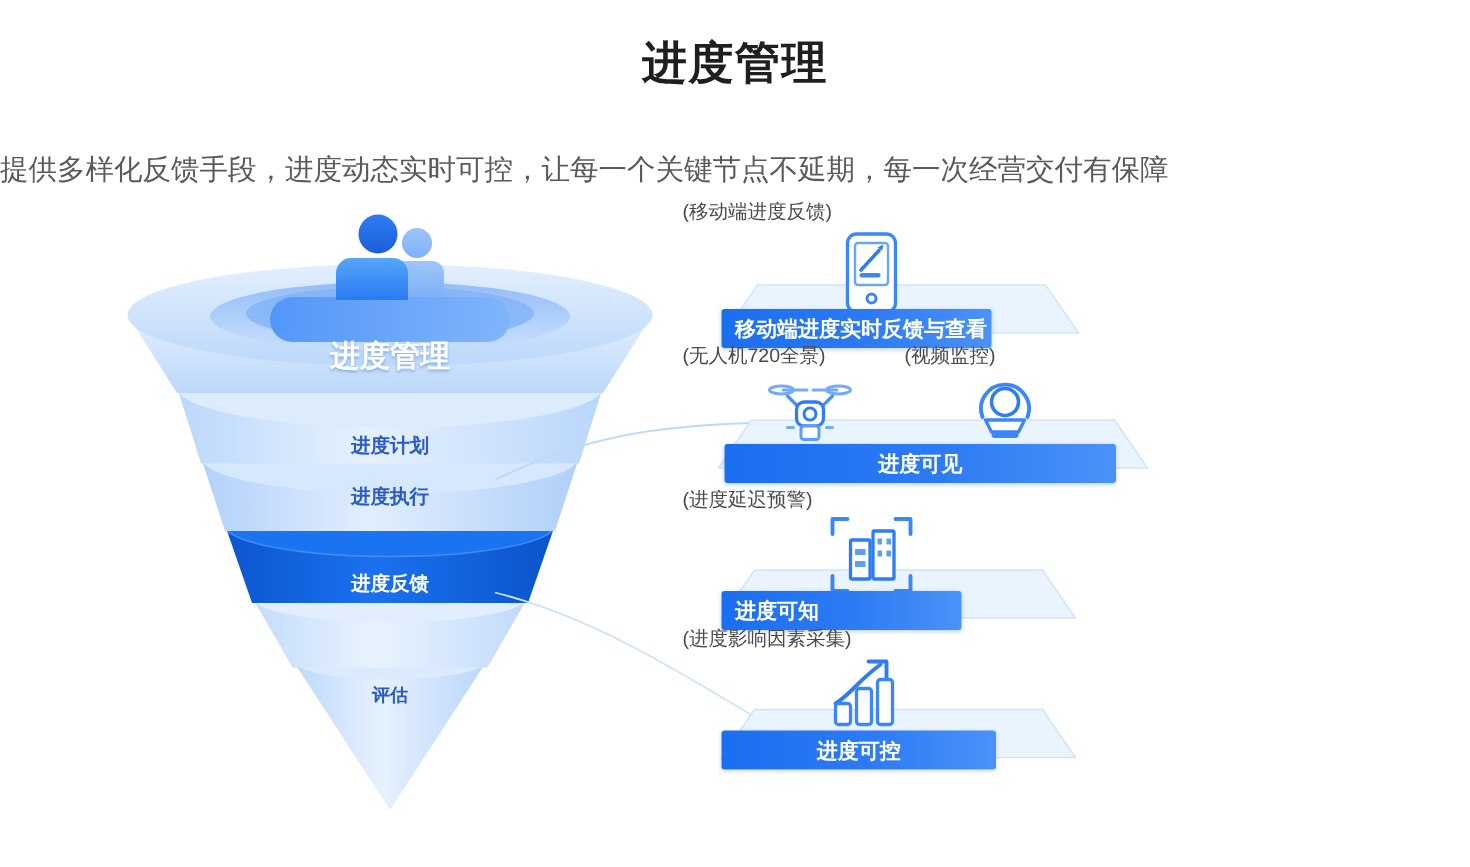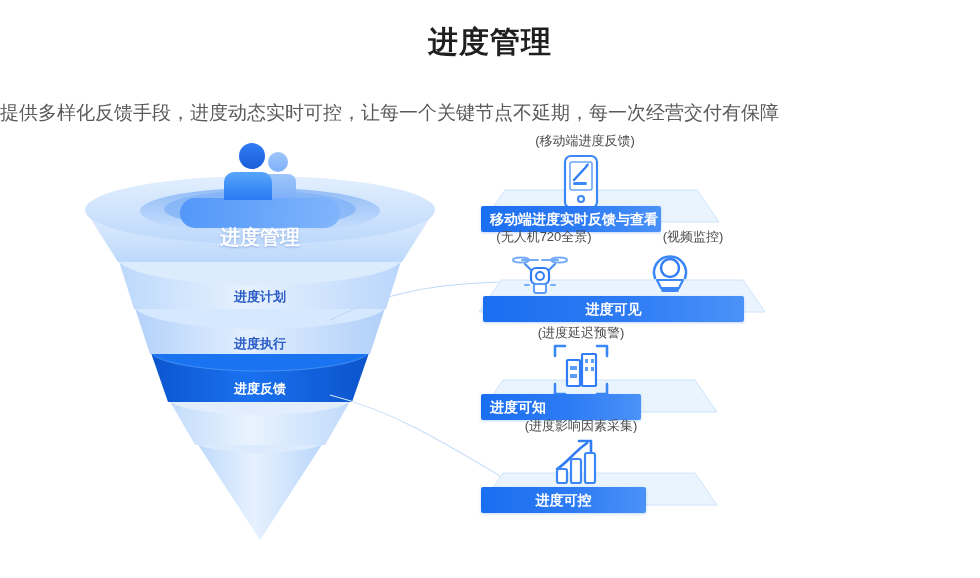--- a/index.html
+++ b/index.html
@@ -27,30 +27,30 @@
   }
 
   
   .funnel-wrap{position:absolute;left:60px;top:140px;width:400px;height:400px;}
   .funnel-label{
     position:absolute;width:100%;text-align:center;
     font-weight:bold;pointer-events:none;
   }
   .lbl-top{top:84px;font-size:20px;color:#ffffff;text-shadow:0 1px 2px rgba(30,80,180,.35);}
   .lbl-1{top:148px;font-size:13px;color:#2b5bc4;}
-  .lbl-2{top:195px;font-size:13px;color:#2b5bc4;}
+  .lbl-2{top:182px;font-size:13px;color:#2b5bc4;}
   .lbl-3{top:240px;font-size:13px;color:#ffffff;}
   .lbl-4{top:288px;font-size:12px;color:#2b5bc4;}
   .lbl-5{top:315px;font-size:12px;color:#2b5bc4;}
 
   
   .right-col{position:absolute;left:455px;top:132px;width:520px;height:410px;}
   .group{position:absolute;left:0;width:520px;}
   .cap{
-    position:absolute;text-align:center;
+    position:absolute;text-align:left;
     font-size:13px;color:#4a4a4a;white-space:nowrap;
   }
   .icon-box{position:absolute;}
   .bar{
     position:absolute;height:26px;border-radius:2px;
     background:linear-gradient(90deg,#1a6ef0 0%,#2d7bf4 55%,#4b92f8 100%);
     box-shadow:0 1px 3px rgba(40,110,230,.28);
     color:#ffffff;font-size:14px;font-weight:bold;
     line-height:26px;
     box-sizing:border-box;
@@ -155,20 +155,21 @@
         <circle cx="218" cy="22" r="10" fill="url(#gAv2)"></circle>
         <path d="M204,34 h24 a8,8 0 0 1 8,8 v16 h-32 z" fill="url(#gAv2)"></path>
         <path d="M174,32 h28 a10,10 0 0 1 10,10 v18 h-48 v-18 a10,10 0 0 1 10,-10 z" fill="url(#gAvBody)"></path>
       </g>
     </svg>
 
     <div class="funnel-label lbl-top">进度管理</div>
     <div class="funnel-label lbl-1">进度计划</div>
     <div class="funnel-label lbl-2">进度执行</div>
     <div class="funnel-label lbl-3">进度反馈</div>
+    <div class="funnel-label lbl-5">评估</div>
   </div>
 
   <svg style="position:absolute;left:330px;top:280px;" width="180" height="210">
     <path d="M0,40 C60,10 110,4 170,2" fill="none" stroke="#bcd9f8" stroke-width="1.2"></path>
     <path d="M0,115 C60,130 110,160 170,196" fill="none" stroke="#cfe3fa" stroke-width="1.2"></path>
   </svg>
 
   <div class="right-col">
 
     <div class="group" style="top:0;">
@@ -254,17 +255,17 @@
       <div class="shadow-ell" style="left:94px;top:70px;width:64px;height:11px;"></div>
 
       <svg class="icon-box" style="left:98px;top:18px;" width="58" height="56">
         <path d="M4,34 C14,28 20,18 34,8" fill="none" stroke="#2f7cf5" stroke-width="2.6" stroke-linecap="round"></path>
         <path d="M26,6 h12 v12" fill="none" stroke="#2f7cf5" stroke-width="2.6" stroke-linecap="round" stroke-linejoin="round"></path>
         <rect x="4" y="34" width="10" height="14" rx="2" fill="#ffffff" stroke="#3b87f6" stroke-width="2.2"></rect>
         <rect x="18" y="24" width="10" height="24" rx="2" fill="#ffffff" stroke="#3b87f6" stroke-width="2.2"></rect>
         <rect x="32" y="18" width="10" height="30" rx="2" fill="#ffffff" stroke="#3b87f6" stroke-width="2.2"></rect>
       </svg>
 
-      <div class="bar center" style="left:26px;top:70px;width:165px;">进度可控</div>
+      <div class="bar center" style="left:26px;top:70px;width:183px;">进度可控</div>
     </div>
 
   </div>
 </div>
 
 </body></html>

